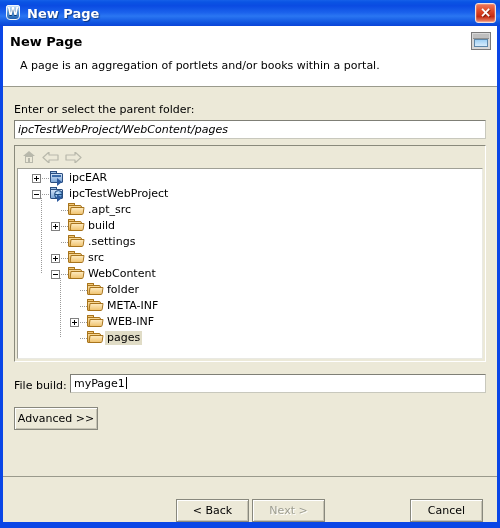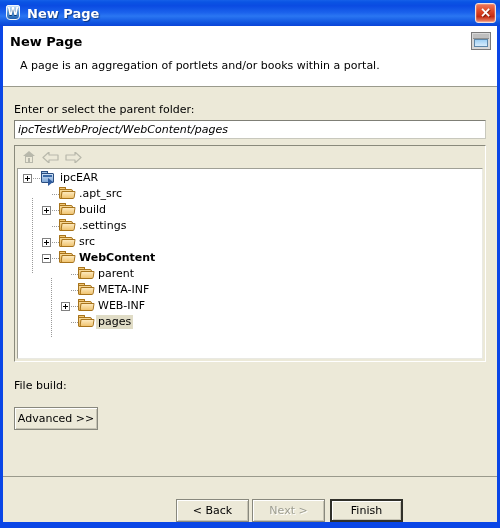--- a/index.html
+++ b/index.html
@@ -238,20 +238,21 @@
     right: 2px; bottom: 2px;
     background: #ffffff;
     border: 1px solid;
     border-color: #a0a096 #e9e9e3 #e9e9e3 #a0a096;
     box-sizing: border-box;
     overflow: hidden;
   }
   .tree-rows {
     position: relative;
     padding-top: 1px;
+    margin-left: 9px;
   }
   .trow {
     position: relative;
     height: 16px;
     white-space: nowrap;
     font-size: 11px;
     color: #000000;
   }
   .twist {
     position: absolute;
@@ -536,20 +537,33 @@
                 <div class="proj">
                   <div class="ptab"></div>
                   <div class="pbody"></div>
                   <div class="pstripe"></div>
                   <div class="parrow"></div>
                 </div>
               </div>
               <div class="tlabel" style="left: 40px;">ipcEAR</div>
             </div>
             <div class="trow">
+              <div class="twist" style="left: 5px;"></div>
+              <div class="tdots-h" style="left: 15px; width: 7px;"></div>
+              <div class="ticon" style="left: 22px;">
+                <div class="proj">
+                  <div class="ptab"></div>
+                  <div class="pbody"></div>
+                  <div class="globe"></div>
+                  <div class="parrow"></div>
+                </div>
+              </div>
+              <div class="tlabel" style="left: 40px;">ipcTestWebProject</div>
+            </div>
+            <div class="trow">
               <div class="tdots-h" style="left: 34px; width: 7px;"></div>
               <div class="ticon" style="left: 41px;">
                 <div class="folder">
                   <div class="tab"></div>
                   <div class="back"></div>
                   <div class="front"></div>
                 </div>
               </div>
               <div class="tlabel" style="left: 59px;">.apt_src</div>
             </div>
@@ -591,32 +605,32 @@
             <div class="trow">
               <div class="twist" style="left: 24px;"></div>
               <div class="tdots-h" style="left: 34px; width: 7px;"></div>
               <div class="ticon" style="left: 41px;">
                 <div class="folder">
                   <div class="tab"></div>
                   <div class="back"></div>
                   <div class="front"></div>
                 </div>
               </div>
-              <div class="tlabel" style="left: 59px; font-weight: bold;">WebContent</div>
+              <div class="tlabel" style="left: 59px;">WebContent</div>
             </div>
             <div class="trow">
               <div class="tdots-h" style="left: 53px; width: 7px;"></div>
               <div class="ticon" style="left: 60px;">
                 <div class="folder">
                   <div class="tab"></div>
                   <div class="back"></div>
                   <div class="front"></div>
                 </div>
               </div>
-              <div class="tlabel" style="left: 78px;">parent</div>
+              <div class="tlabel" style="left: 78px;">folder</div>
             </div>
             <div class="trow">
               <div class="tdots-h" style="left: 53px; width: 7px;"></div>
               <div class="ticon" style="left: 60px;">
                 <div class="folder">
                   <div class="tab"></div>
                   <div class="back"></div>
                   <div class="front"></div>
                 </div>
               </div>
@@ -652,25 +666,26 @@
             <div class="tdots-v" style="left: 14px; top: 29px; height: 76px;"></div>
             <div class="tdots-v" style="left: 33px; top: 109px; height: 12px;"></div>
             <div class="tdots-v" style="left: 33px; top: 109px; height: 28px;"></div>
             <div class="tdots-v" style="left: 33px; top: 109px; height: 44px;"></div>
             <div class="tdots-v" style="left: 33px; top: 109px; height: 60px;"></div>
           </div>
       </div>
     </div>
 
     <div class="label-file">File build:</div>
+    <div class="file-input"><span>myPage1</span><span class="caret"></span></div>
 
     <div class="adv-btn">Advanced &gt;&gt;</div>
   </div>
 
   <div class="sep"></div>
   <div class="btnbar">
     <div class="dbtn" id="btn-back">&lt; Back</div>
     <div class="dbtn disabled" id="btn-next">Next &gt;</div>
-    <div class="dbtn default" id="btn-finish">Finish</div>
+    <div class="dbtn" id="btn-cancel">Cancel</div>
   </div>
 
   <div class="dlg-bottom-border"></div>
 </div>
 
 </body></html>

